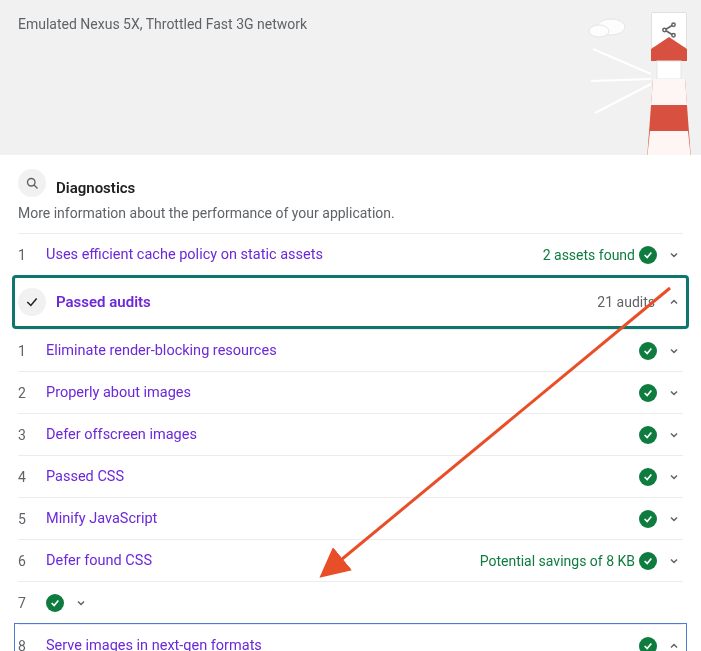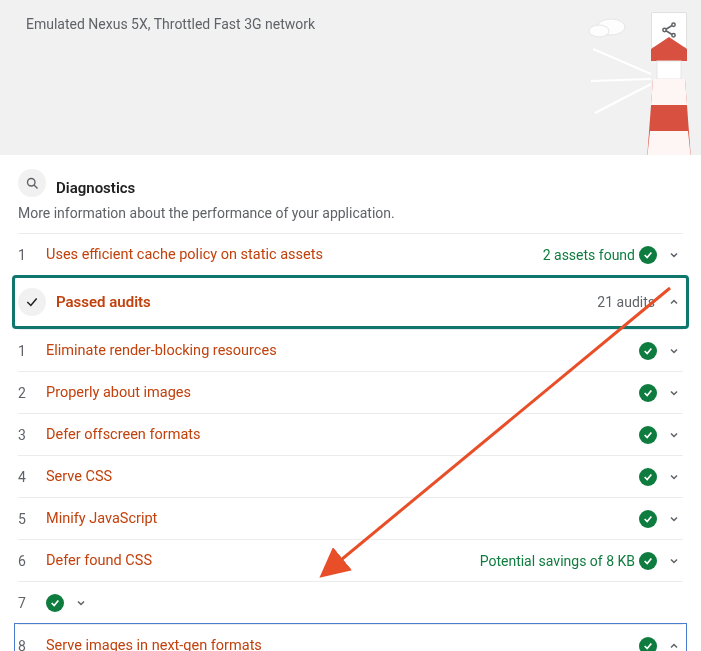--- a/index.html
+++ b/index.html
@@ -24,21 +24,20 @@
   }
   .header a.url {
     color: #212121;
     text-decoration: underline;
     font-size: 14px;
   }
   .header .env {
     color: #5f6368;
     font-size: 14px;
     margin-top: 2px;
-    margin-left: 8px;
   }
   .share-btn {
     position: absolute;
     top: 12px;
     right: 14px;
     width: 36px;
     height: 36px;
     background: #fff;
     border: 1px solid #e0e0e0;
     border-radius: 2px;
@@ -93,21 +92,21 @@
     min-height: 42px;
   }
   .row .idx {
     width: 28px;
     color: #5f6368;
     font-size: 14px;
   }
   .row .label {
     flex: 1;
     font-size: 14.5px;
-    color: #c2410c;
+    color: #6d28d9;
   }
   .row .info {
     color: #0f7c3f;
     font-size: 14px;
     margin-right: 4px;
   }
   .row .check {
     margin-right: 8px;
   }
   .row .chev {
@@ -280,35 +279,35 @@
             </svg>
           </span></span>
         <span class="chev">
           <svg width="12" height="12" viewBox="0 0 24 24" fill="none" stroke="#5f6368" stroke-width="3">
             <polyline points="6,9 12,15 18,9"></polyline>
           </svg>
         </span>
       </div>
       <div class="row">
         <span class="idx">3</span>
-        <span class="label">Defer offscreen formats</span>
+        <span class="label">Defer offscreen images</span>
         <span class="check"><span class="chk">
             <svg width="10" height="10" viewBox="0 0 24 24" fill="none" stroke="#fff" stroke-width="4">
               <polyline points="4,12 10,18 20,6"></polyline>
             </svg>
           </span></span>
         <span class="chev">
           <svg width="12" height="12" viewBox="0 0 24 24" fill="none" stroke="#5f6368" stroke-width="3">
             <polyline points="6,9 12,15 18,9"></polyline>
           </svg>
         </span>
       </div>
       <div class="row">
         <span class="idx">4</span>
-        <span class="label">Serve CSS</span>
+        <span class="label">Passed CSS</span>
         <span class="check"><span class="chk">
             <svg width="10" height="10" viewBox="0 0 24 24" fill="none" stroke="#fff" stroke-width="4">
               <polyline points="4,12 10,18 20,6"></polyline>
             </svg>
           </span></span>
         <span class="chev">
           <svg width="12" height="12" viewBox="0 0 24 24" fill="none" stroke="#5f6368" stroke-width="3">
             <polyline points="6,9 12,15 18,9"></polyline>
           </svg>
         </span>

